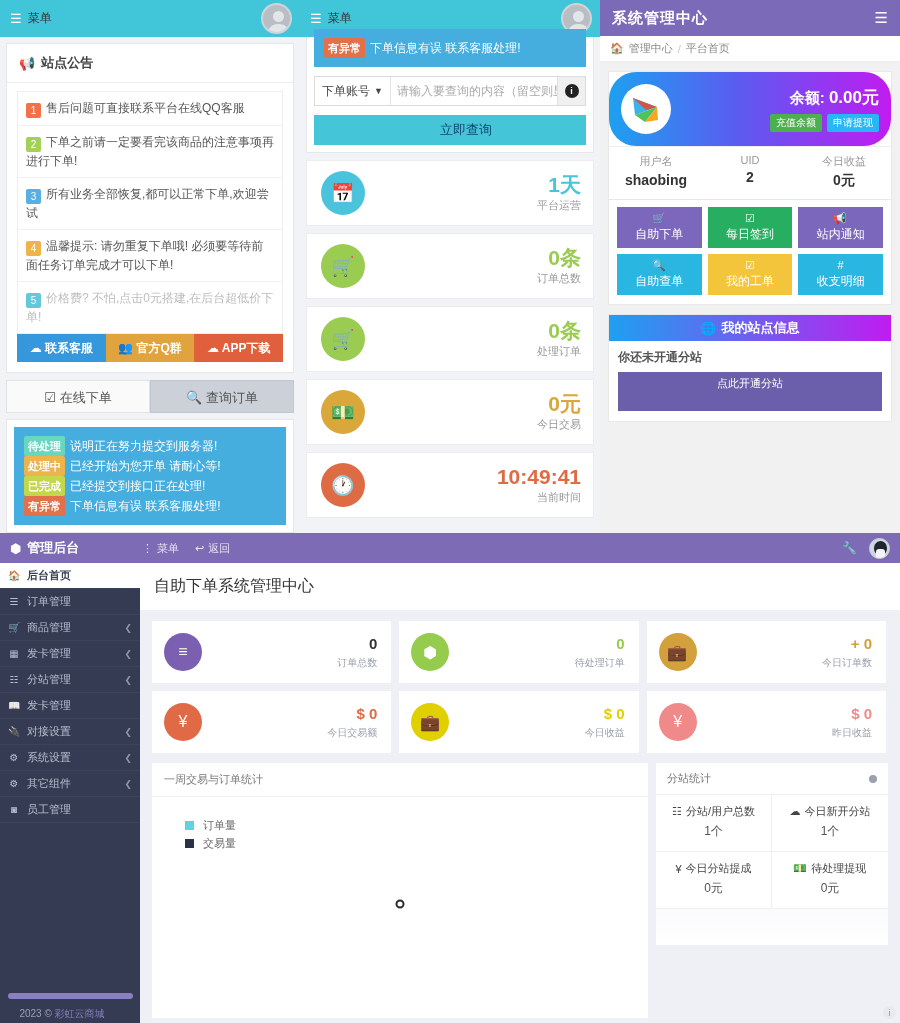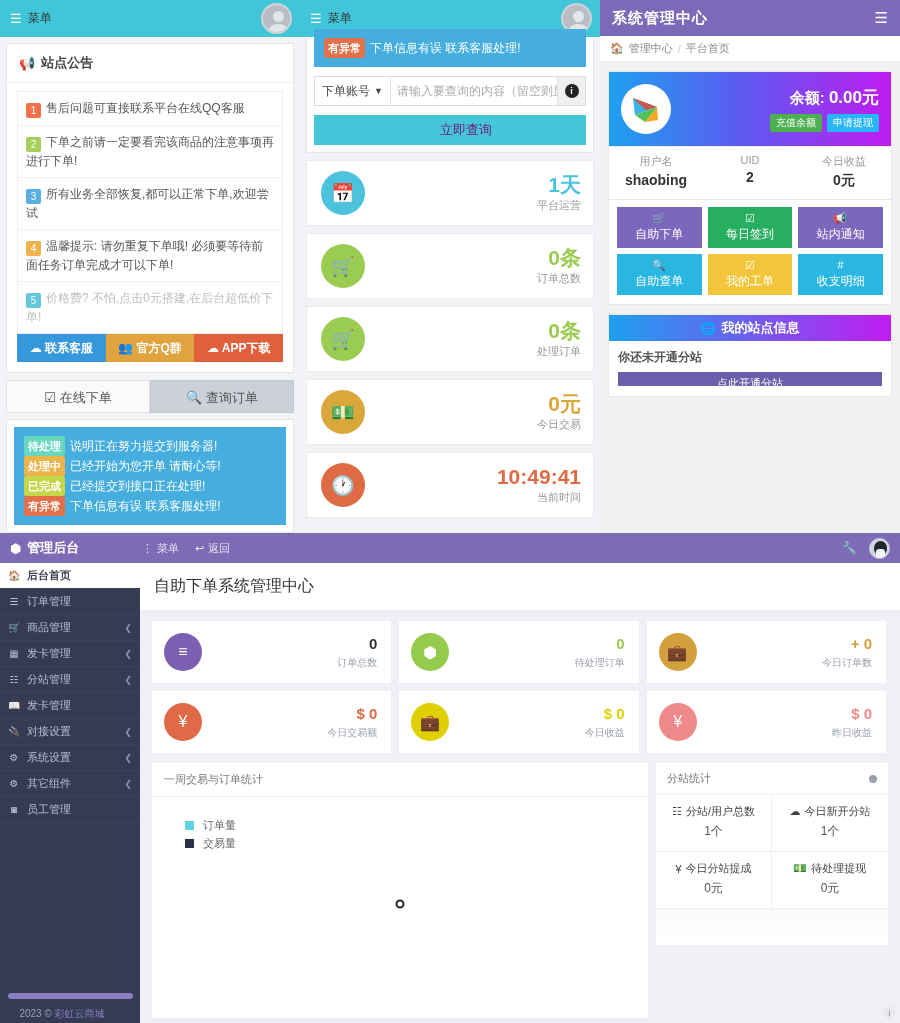--- a/index.html
+++ b/index.html
@@ -62,21 +62,21 @@
   .sr-sel { padding:0 7px; font-size:12px; color:#444; display:flex; align-items:center;
             gap:4px; border-right:1px solid #e2e2e2; white-space:nowrap;}
   .sr-inp { flex:1; display:flex; align-items:center; padding:0 6px; font-size:12px;
             color:#aaa; overflow:hidden; white-space:nowrap; }
   .sr-btn { width:28px; background:#f0f0f0; display:flex; align-items:center;
             justify-content:center; border-left:1px solid #e2e2e2;}
   .dot-i { width:14px;height:14px;border-radius:50%;background:#222;color:#fff;
            font-size:9px; font-weight:bold; display:flex;align-items:center;justify-content:center;}
 
   .bigbtn { margin:7px 6px 0 6px; height:30px; line-height:30px; text-align:center;
-            background:#45c6d8; color:#701a75; font-size:13px;padding-left:32px;}
+            background:#45c6d8; color:#0c4a6e; font-size:13px;padding-left:32px;}
 
   
   .statcard { background:#fff; margin:7px 6px 0 6px; height:66px; display:flex;
               align-items:center; padding:0 12px 0 14px; border:1px solid #ececec;}
   .statcard .ic { width:44px; height:44px; border-radius:50%; display:flex;
                   align-items:center; justify-content:center; color:#fff; font-size:19px;}
   .statcard .txt { flex:1; text-align:right; }
   .statcard .v { font-size:21px; font-weight:bold; line-height:22px; }
   .statcard .l { font-size:11px; color:#999; margin-top:2px;}
 
@@ -84,21 +84,21 @@
   .pbar { height:36px; background:#7a6ab8; display:flex; align-items:center;
           padding:0 12px; justify-content:space-between;}
   .pbar .t { color:#fff; font-size:15px; font-weight:bold; letter-spacing:1px;}
   .pbar .h { color:#fff; font-size:15px; }
   .crumb { height:26px; background:#fff; display:flex; align-items:center;
            padding:0 10px; font-size:11px; color:#888; gap:5px; border-bottom:1px solid #eee;}
   .crumb .sep{ color:#ccc; }
 
   .balcard { margin:9px 8px 0 8px; background:#fff; border:1px solid #e8e8e8;}
   .balhead { height:74px; background:linear-gradient(90deg,#1ea0f0 0%,#5b5bf0 46%,#c01cf0 100%);
-             display:flex; align-items:center; padding:0 12px; position:relative;}
+             display:flex; align-items:center; padding:0 12px; position:relative;border-radius:27px;}
   .logo { width:50px; height:50px; border-radius:50%; background:#fff;
           position:relative; overflow:hidden; display:flex;align-items:center;justify-content:center;}
   .balright { margin-left:auto; text-align:right;}
   .balamt { color:#fff; font-size:15px; font-weight:bold; }
   .balamt b { font-size:17px; }
   .balbtns { margin-top:5px; display:flex; gap:5px; justify-content:flex-end;}
   .balbtns span { display:inline-block; padding:2px 6px; font-size:10px; color:#fff;
                   border-radius:2px; }
   .infogrid { display:flex; border-top:1px solid #eee; }
   .infogrid > div { flex:1; text-align:center; padding:7px 0 9px 0;}
@@ -110,21 +110,21 @@
   .qbtn { width:calc(33.333% - 4px); height:41px; display:flex; flex-direction:column;
           align-items:center; justify-content:center; color:#fff; font-size:12px; gap:2px;}
   .qbtn .qi { font-size:11px; line-height:11px;}
 
   .sitecard { margin:9px 8px 0 8px; border:1px solid #e8e8e8; background:#fff;}
   .sitehd { height:26px; background:linear-gradient(90deg,#1ea0f0,#c01cf0);
             color:#fff; font-size:13px; font-weight:bold; display:flex;
             align-items:center; justify-content:center; gap:5px;}
   .sitebd { padding:8px 9px 10px 9px; }
   .sitebd .st { font-size:12px; color:#555; font-weight:bold;}
-  .sitebtn { margin-top:6px; height:14px; line-height:22px; text-align:center;
+  .sitebtn { margin-top:6px; height:39px; line-height:22px; text-align:center;
              background:#6b5fab; color:#fff; font-size:11px;}
 
   
   .admin { position:absolute; left:0; top:533px; width:900px; height:490px;
            background:#eef0f5; overflow:hidden;}
   .adbar { height:30px; background:#7d6cb5; display:flex; align-items:center;
            padding:0 10px; position:relative;}
   .adbar .brand { color:#fff; font-size:13px; font-weight:bold; display:flex;
                   align-items:center; gap:6px; width:132px;}
   .adbar .lnk { color:#e7e2f5; font-size:11px; margin-right:16px; display:flex;

